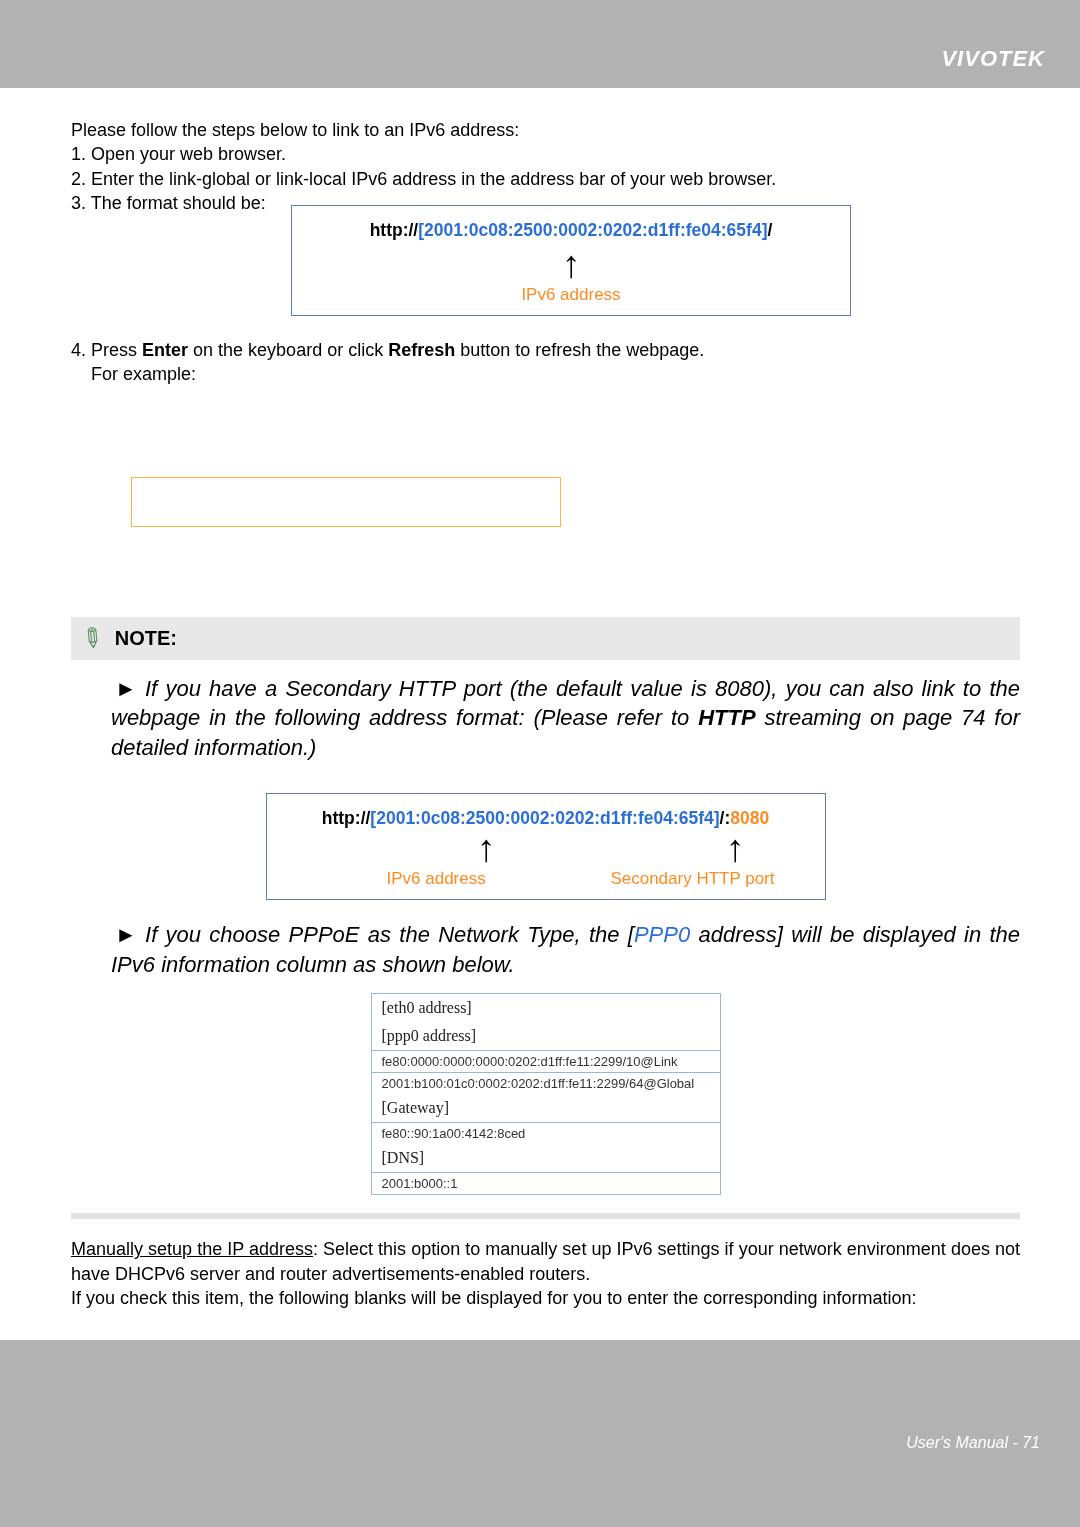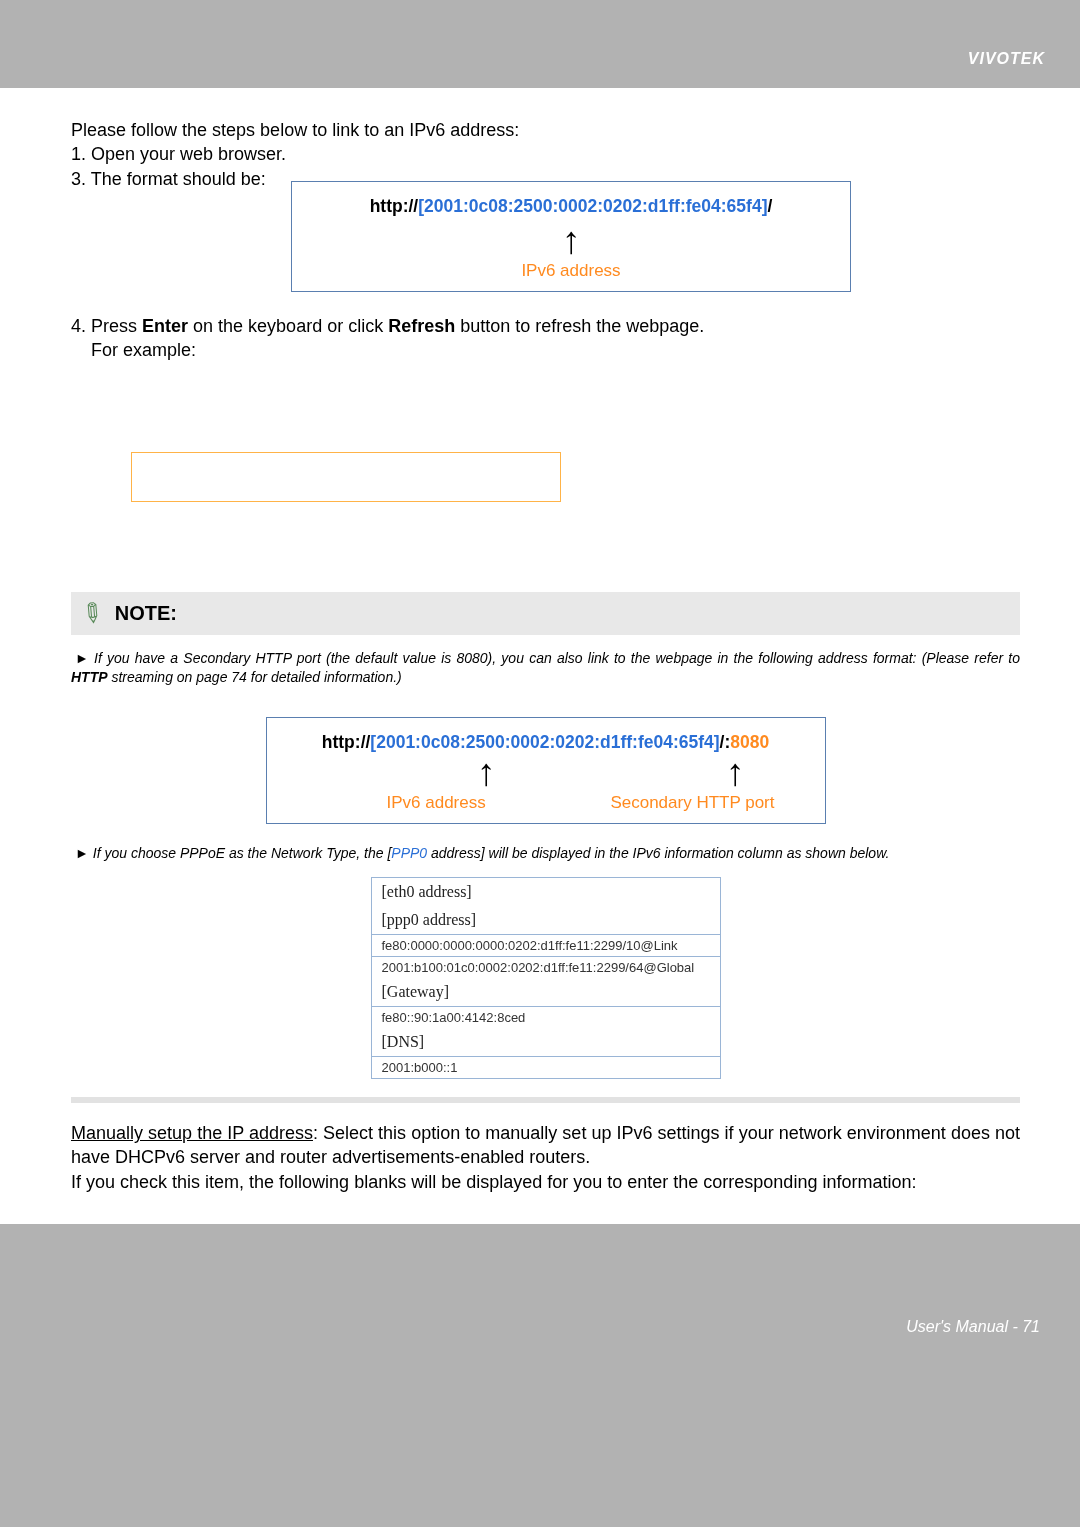--- a/index.html
+++ b/index.html
@@ -18,21 +18,21 @@
     background: #b2b2b2;
     display: flex;
     justify-content: flex-end;
     align-items: center;
     padding-right: 35px;
   }
   .header-brand {
     color: #fff;
     font-style: italic;
     font-weight: bold;
-    font-size: 16px;
+    font-size: 22px;
     letter-spacing: 1px;
   }
   .content-area {
     background: #fff;
     padding: 30px 60px 30px 71px;
     min-height: 1110px;
   }
   .body-text {
     font-size: 18px;
     line-height: 1.35;
@@ -88,24 +88,25 @@
   .note-icon {
     display: inline-block;
     transform: rotate(40deg);
     color: #5a8a5a;
     font-size: 26px;
     margin-right: 12px;
   }
   .note-title { font-weight: bold; font-size: 20px; text-align: center; }
   .note-para {
     font-style: italic;
-    font-size: 14px;
+    font-size: 22px;
     line-height: 1.35;
     text-align: justify;
     margin-bottom: 14px;
+    margin-left: 40px;
   }
   .note-bullet { margin-right: 4px; font-style: normal; }
   .blue-text { color: #2a6fd6; }
   .info-table {
     width: 350px;
     margin: 10px auto 0 auto;
     border: 1px solid #9ab5d6;
     font-size: 14px;
   }
   .info-table .hdr {
@@ -143,20 +144,21 @@
 
 <div class="page-wrap">
 
   <div class="header-bar">
     <span class="header-brand">VIVOTEK</span>
   </div>
 
   <div class="content-area">
     <p class="body-text step-line">Please follow the steps below to link to an IPv6 address:</p>
     <p class="body-text step-line">1. Open your web browser.</p>
+    <p class="body-text step-line">2. Enter the link-global or link-local IPv6 address in the address bar of your web browser.</p>
     <p class="body-text step-line">3. The format should be:</p>
 
     <div class="diagram-box diagram1">
       <div class="url-line">
         <span>http://</span><span class="url-blue">[</span><span class="url-blue">2001:0c08:2500:0002:0202:d1ff:fe04:65f4</span><span class="url-blue">]</span><span>/</span>
       </div>
       <div class="arrow-row">
         <span class="arrow-up">↑</span>
       </div>
       <div class="caption">IPv6 address</div>

